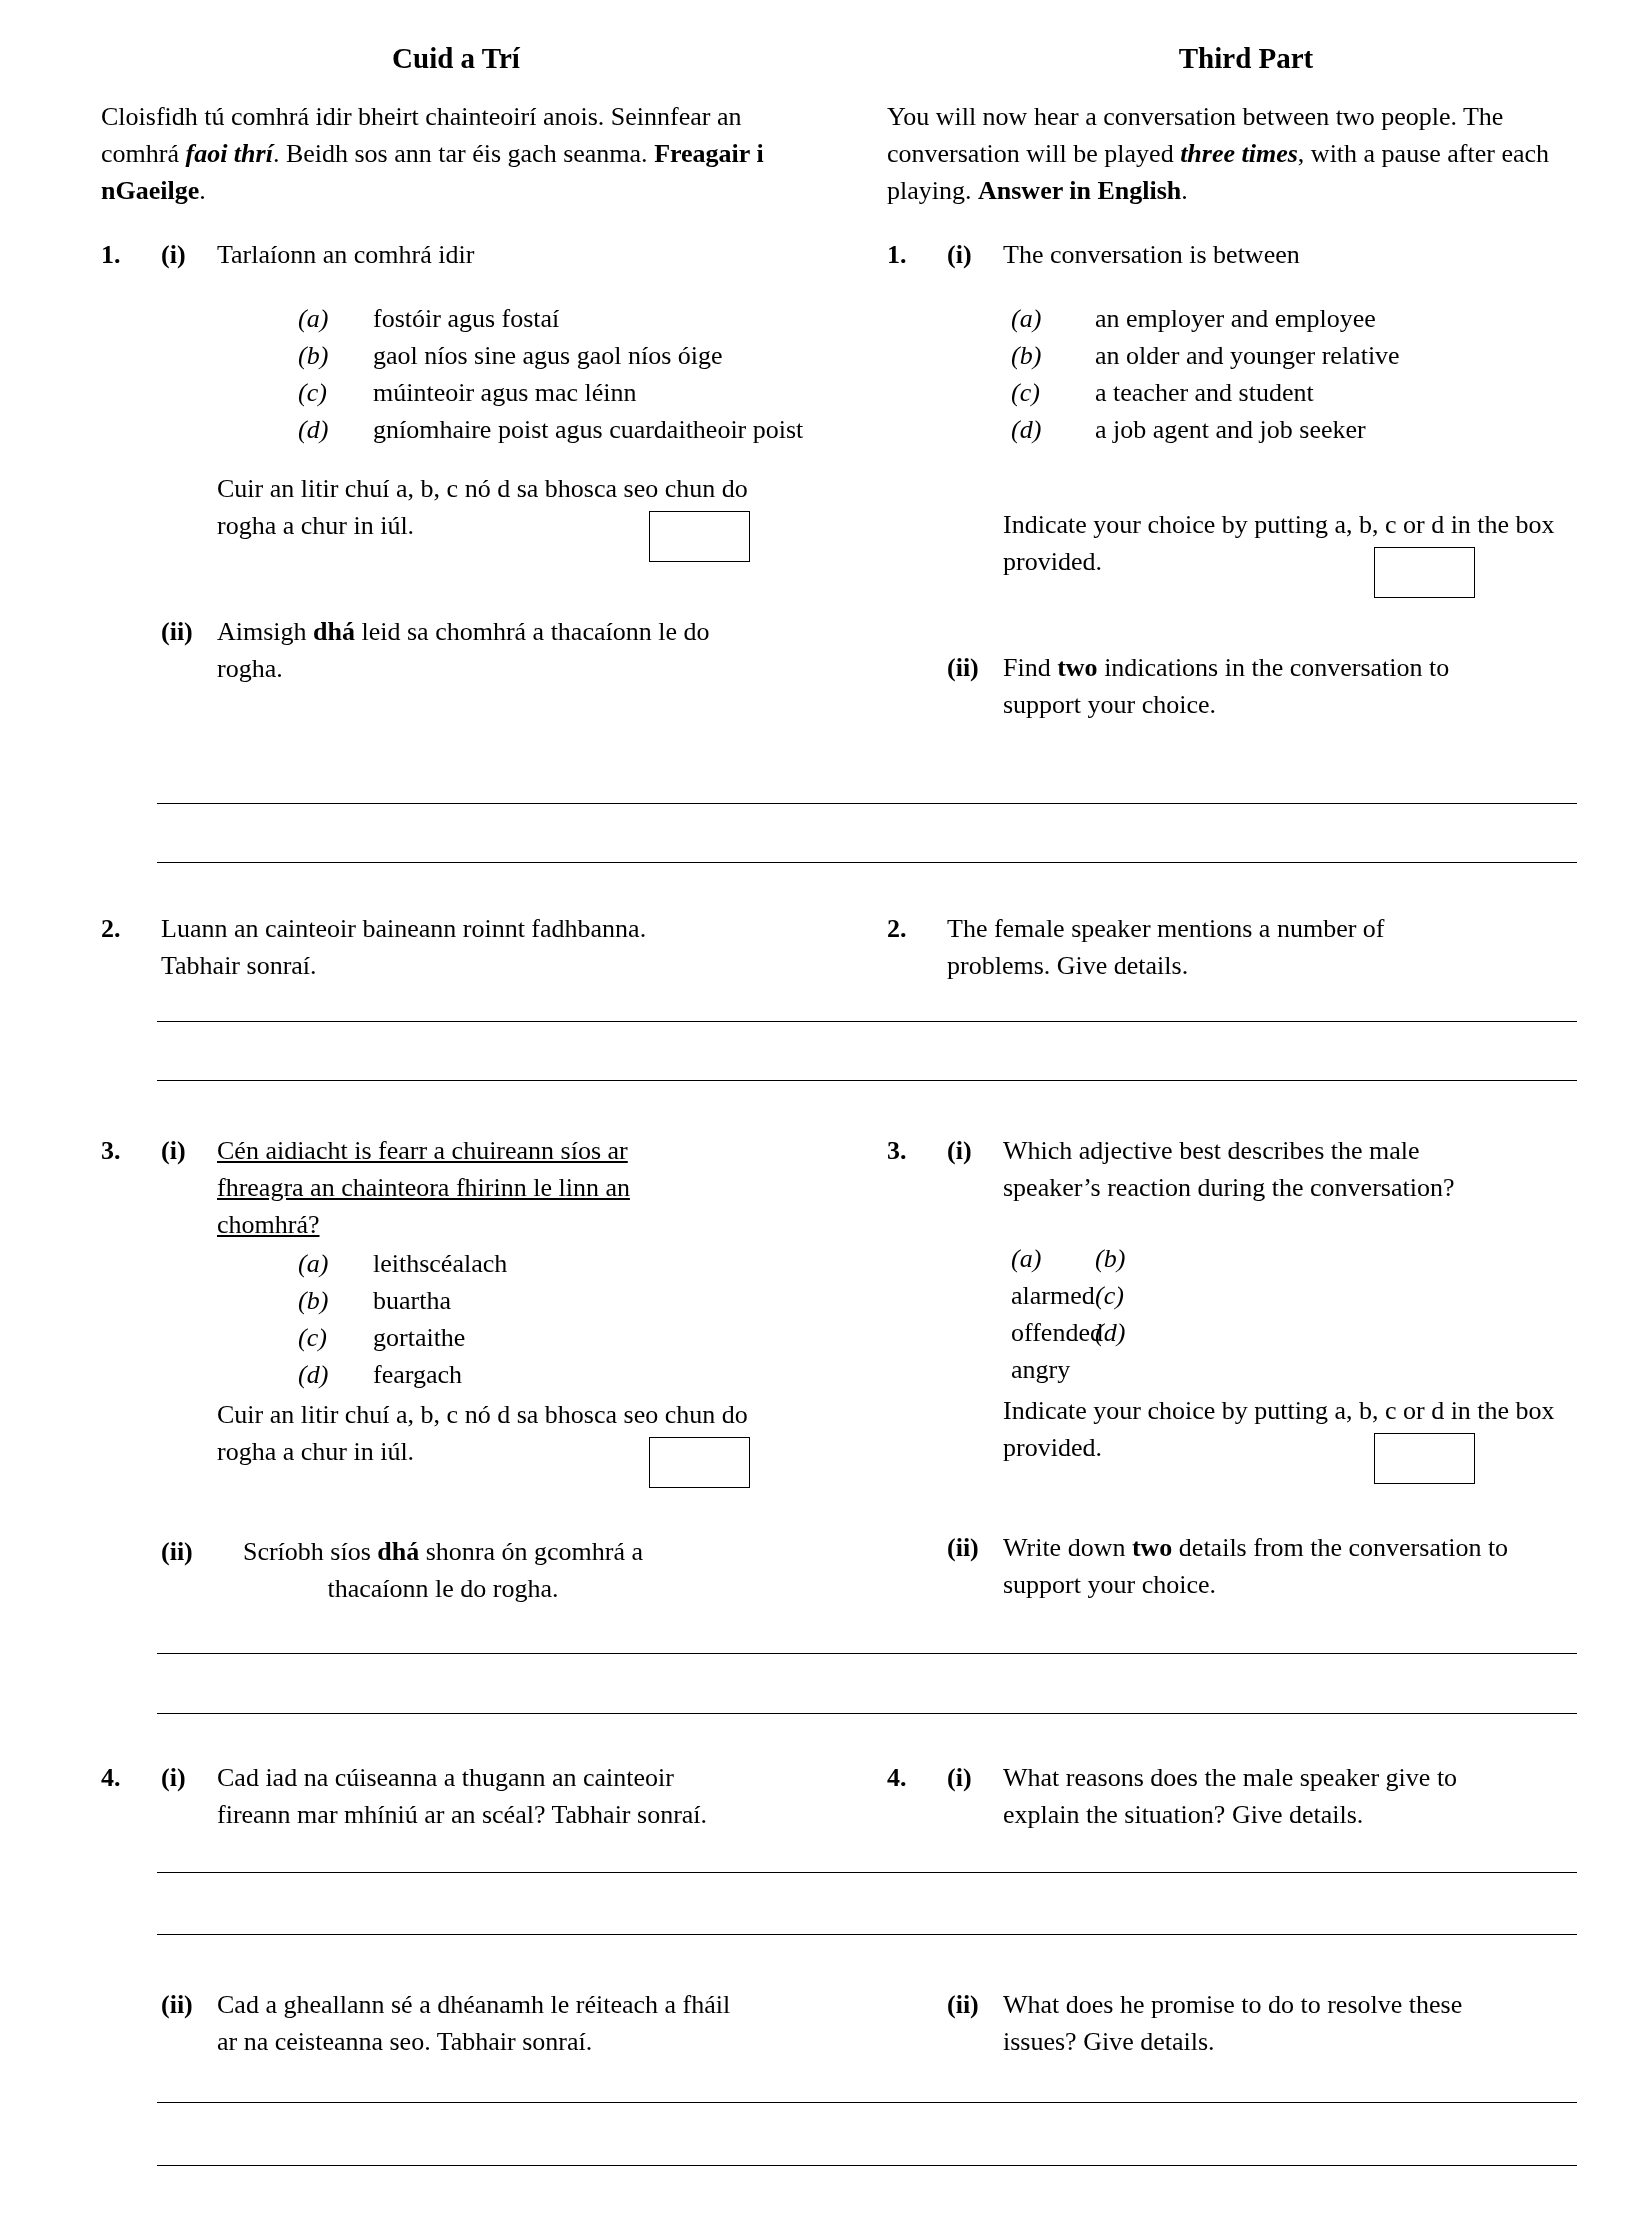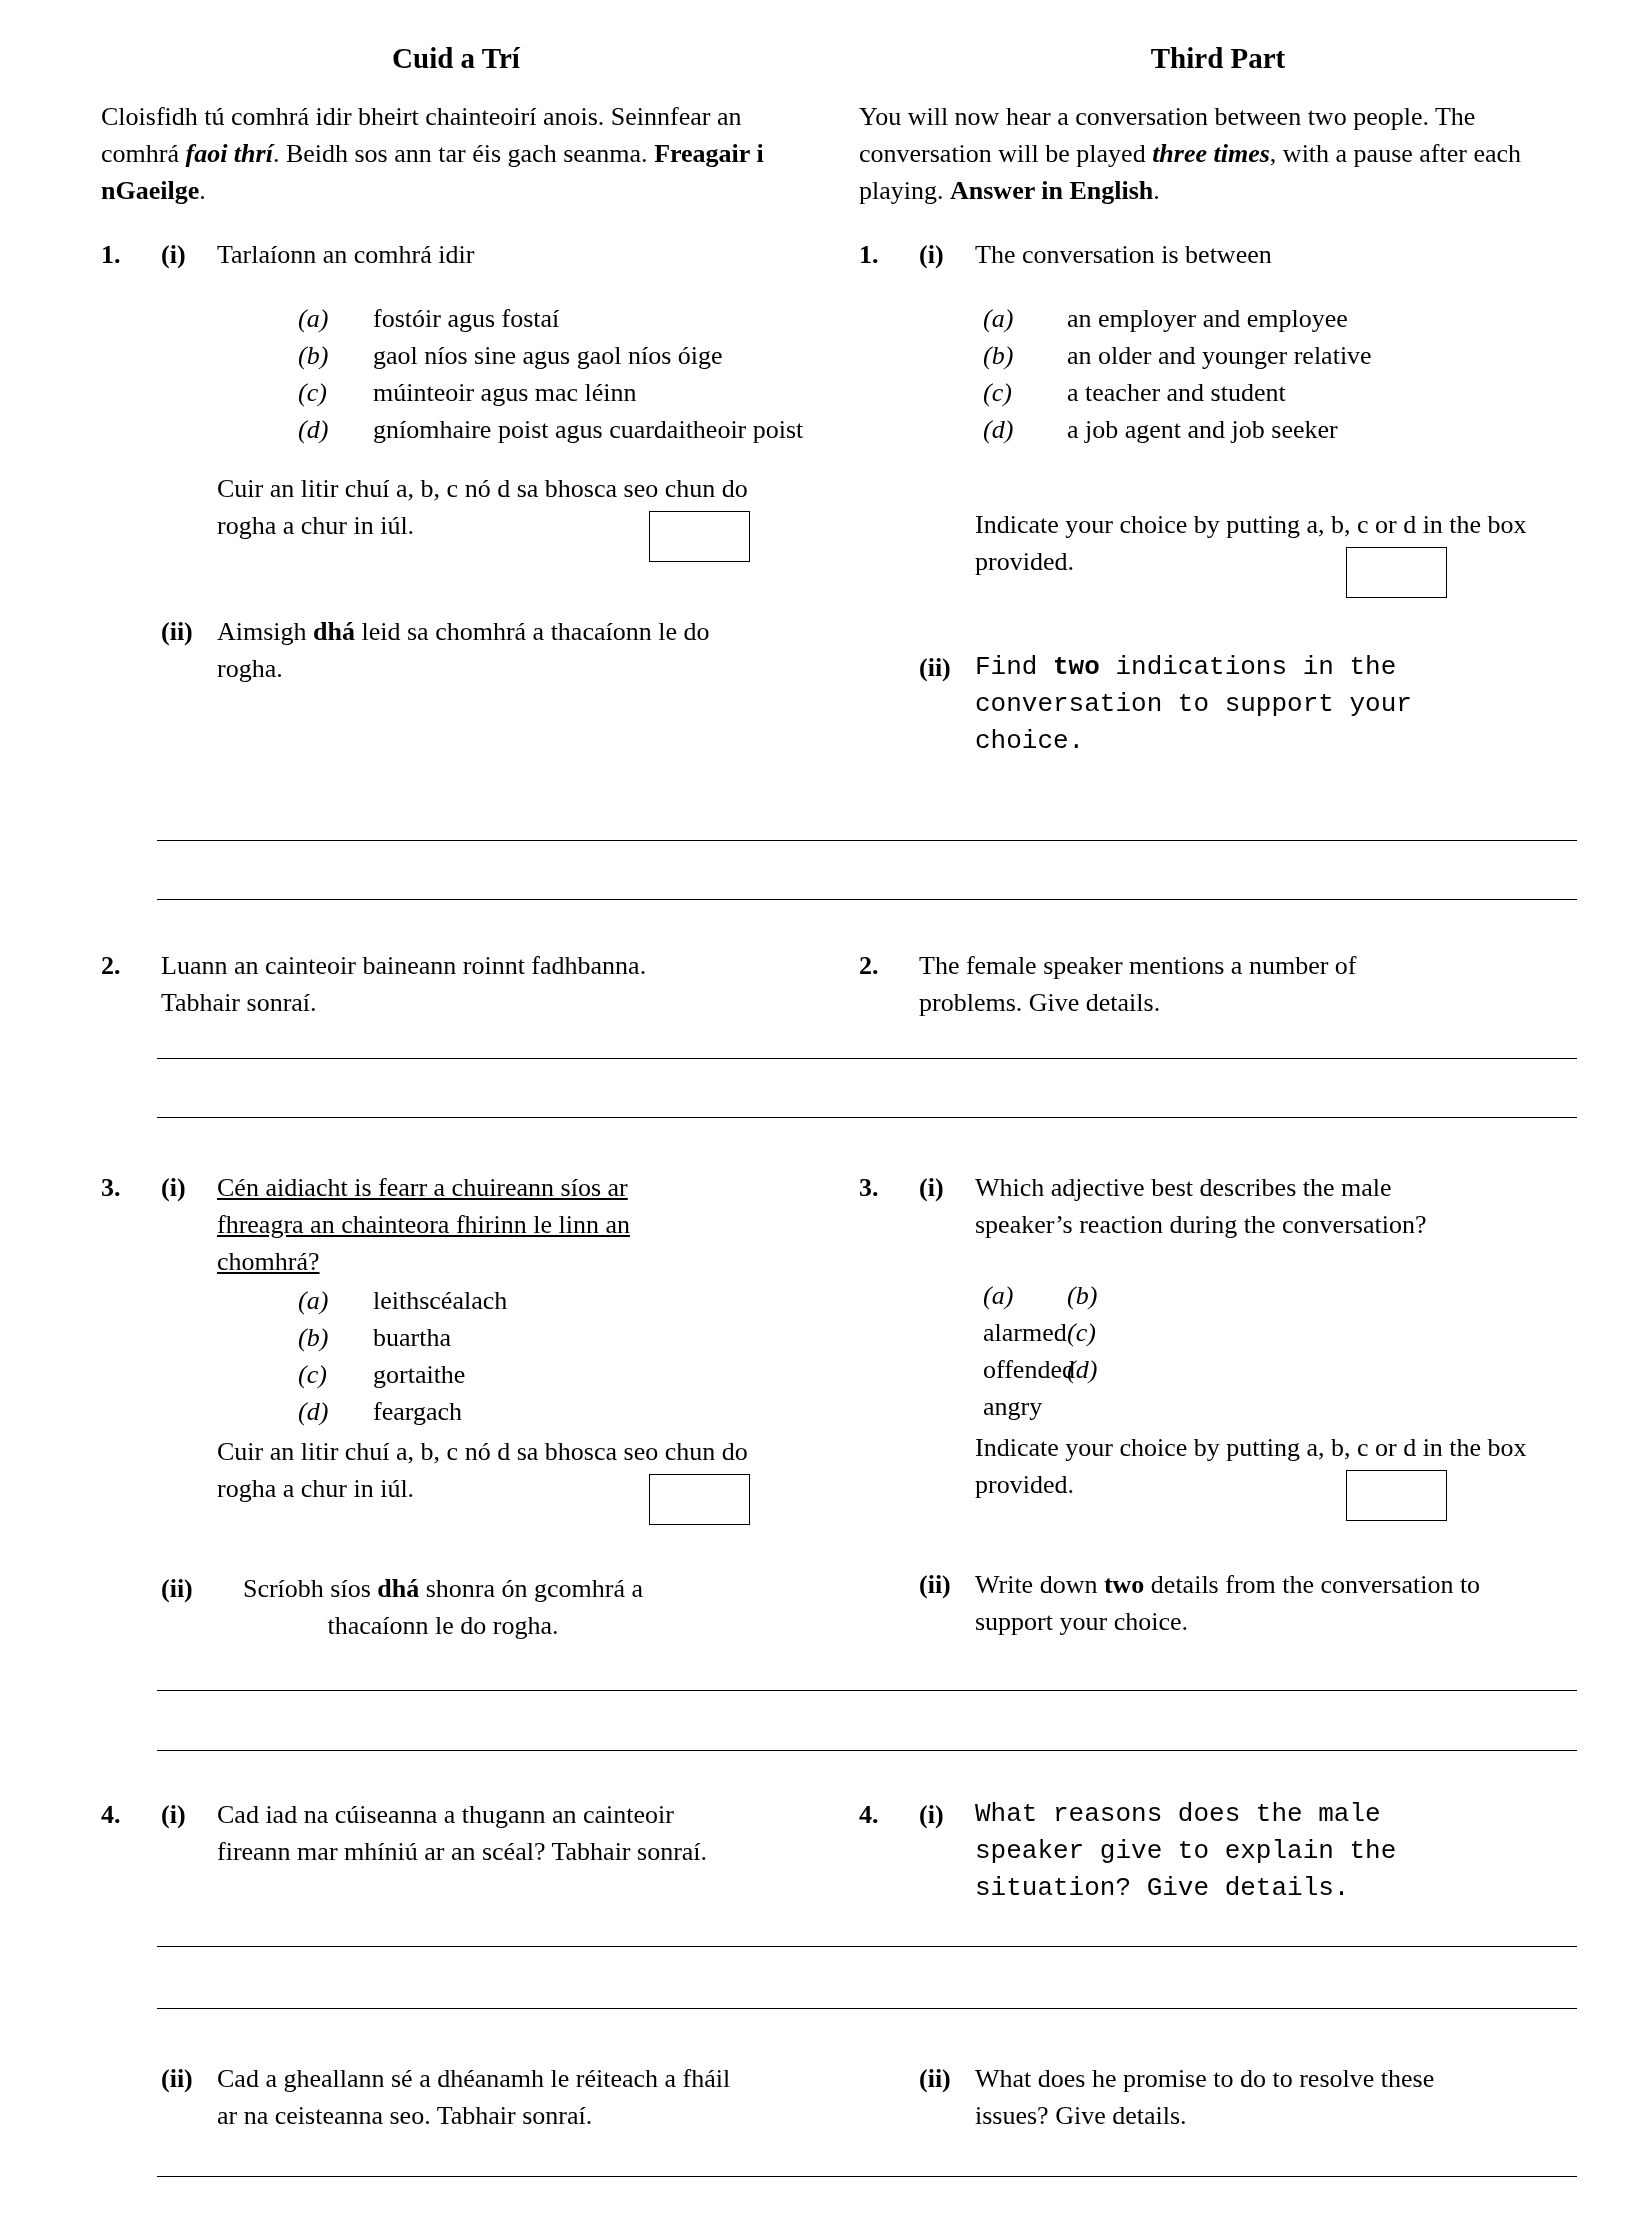--- a/index.html
+++ b/index.html
@@ -3,21 +3,21 @@
 <meta charset="utf-8">
 <style>
   * { box-sizing: border-box; }
   html,body { margin:0; padding:0; background:#ffffff; }
   .page{
     width:1645px; height:2218px; background:#ffffff; color:#000000;
     font-family:"Liberation Serif","DejaVu Serif",serif;
     font-size:26px; line-height:37px;
     padding:38px 67px 0 101px; overflow:hidden; position:relative;
   }
-  .cols{ display:grid; grid-template-columns:710px 718px; column-gap:48px; }
+  .cols{ display:grid; grid-template-columns:710px 718px; column-gap:76px; }
   .colhead{ font-size:29px; line-height:40px; margin:0; text-align:center; font-weight:bold; }
   .intro-row{ margin-top:20px; }
   .intro{ margin:0;font-family:Liberation Serif, serif; }
   .b{ font-weight:bold; }
   .bi{ font-weight:bold; font-style:italic; }
   .qgrid{ display:grid; grid-template-columns:60px 56px 1fr; align-items:start; }
   .qgrid2{ display:grid; grid-template-columns:60px 1fr; align-items:start; }
   .num,.rom{ font-weight:bold; }
   .opts{ display:grid; }
   .opts-left{ margin-left:197px; grid-template-columns:75px 1fr; }
@@ -43,21 +43,21 @@
   .opts-gap30{ margin-top:27px; }
   .opts-gap2{ margin-top:1.8px; }
   .opts-gap38{ margin-top:34px; }
   .bw-24{ margin-top:22px; }
   .bw-64{ margin-top:58px; }
   .bw-4{ margin-top:3.6px; }
   .ii-76{ margin-top:69px; }
   .ii-70{ margin-top:63px; }
   .mw480{ max-width:434px; display:block; }
   .mw500{ max-width:452px;text-align:center; } .mw520{ max-width:470px;text-decoration:underline; } .mw550{ max-width:498px; }
-  .mw560{ max-width:507px; } .mw575{ max-width:520px; } .mw580{ max-width:525px;font-family:Liberation Mono, monospace; }
+  .mw560{ max-width:507px; } .mw575{ max-width:520px; } .mw580{ max-width:525px; }
   .mw590{ max-width:534px; } .mw600{ max-width:543px; } .mw610{ max-width:552px; }
 </style>
 </head>
 <body>
 
 <div class="page">
 
   <div class="cols">
     <h2 class="colhead">Cuid a Trí</h2>
     <h2 class="colhead">Third Part</h2>

